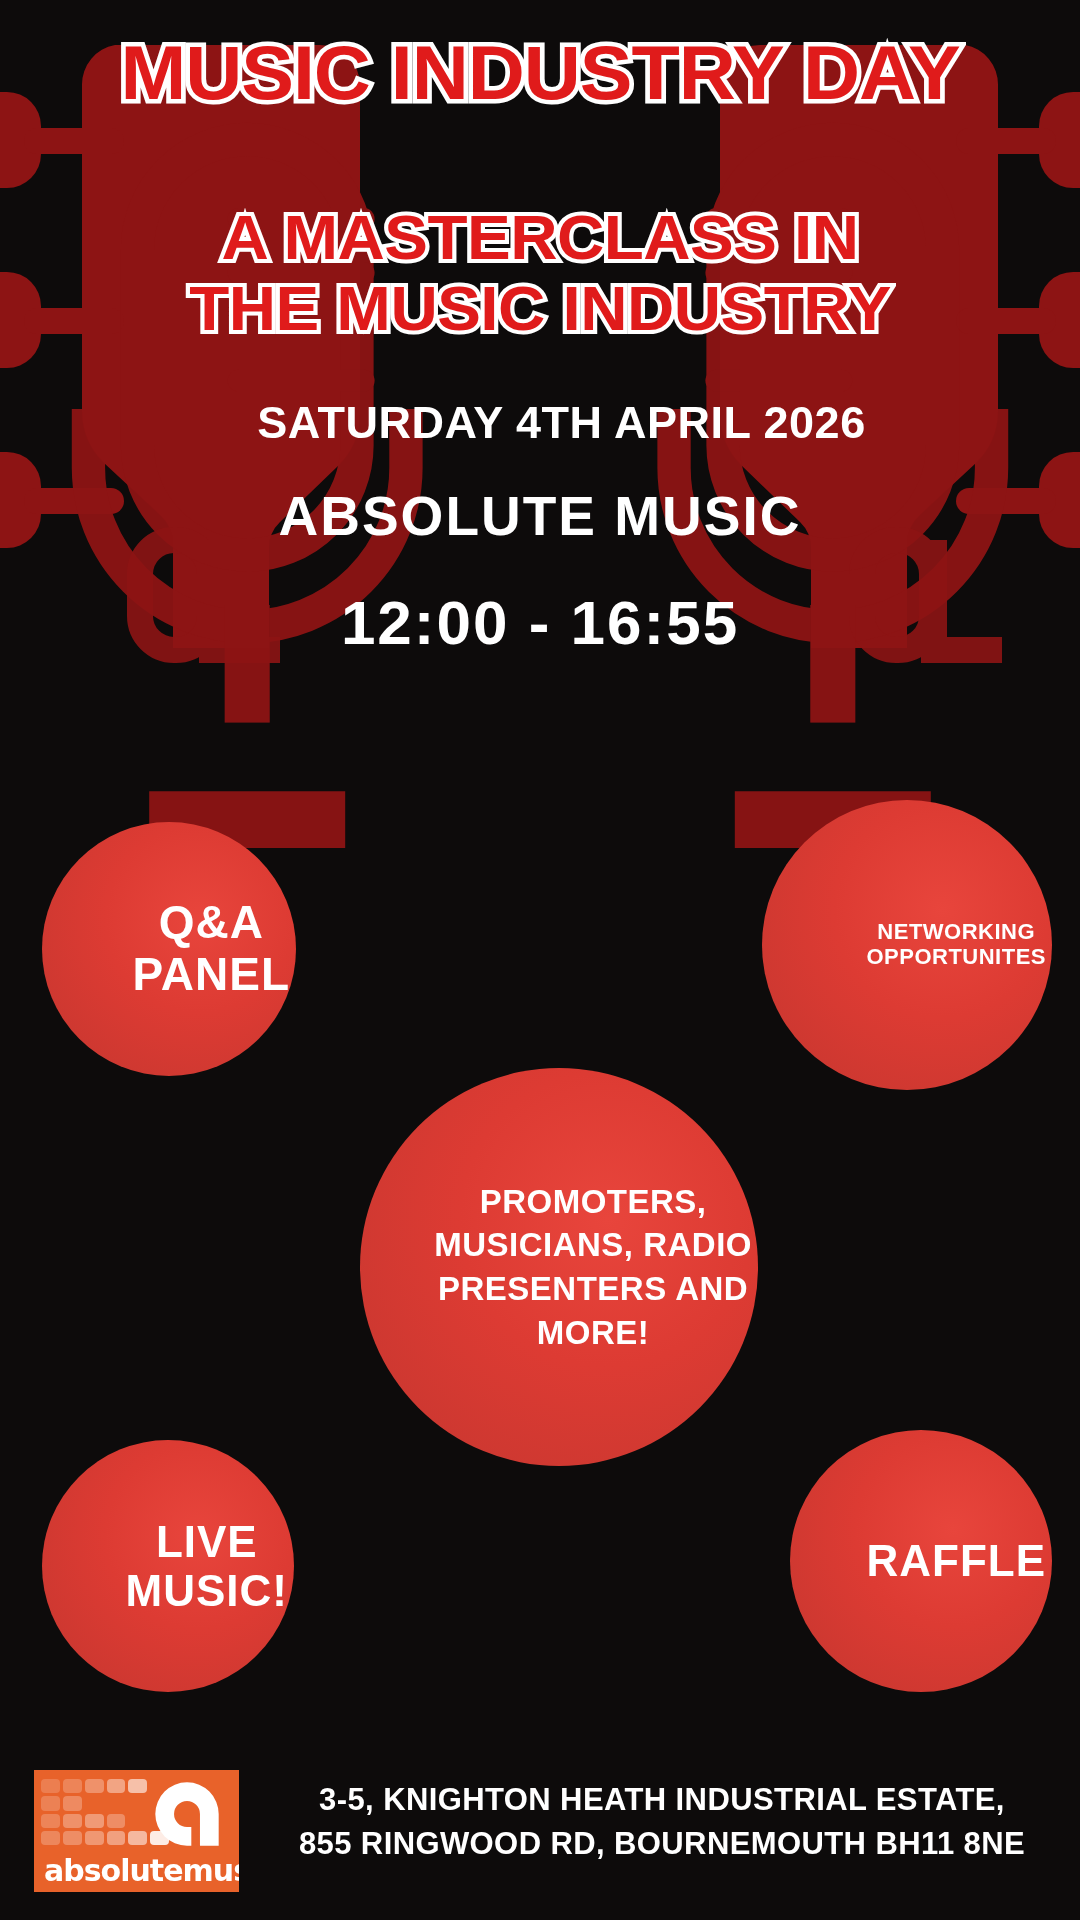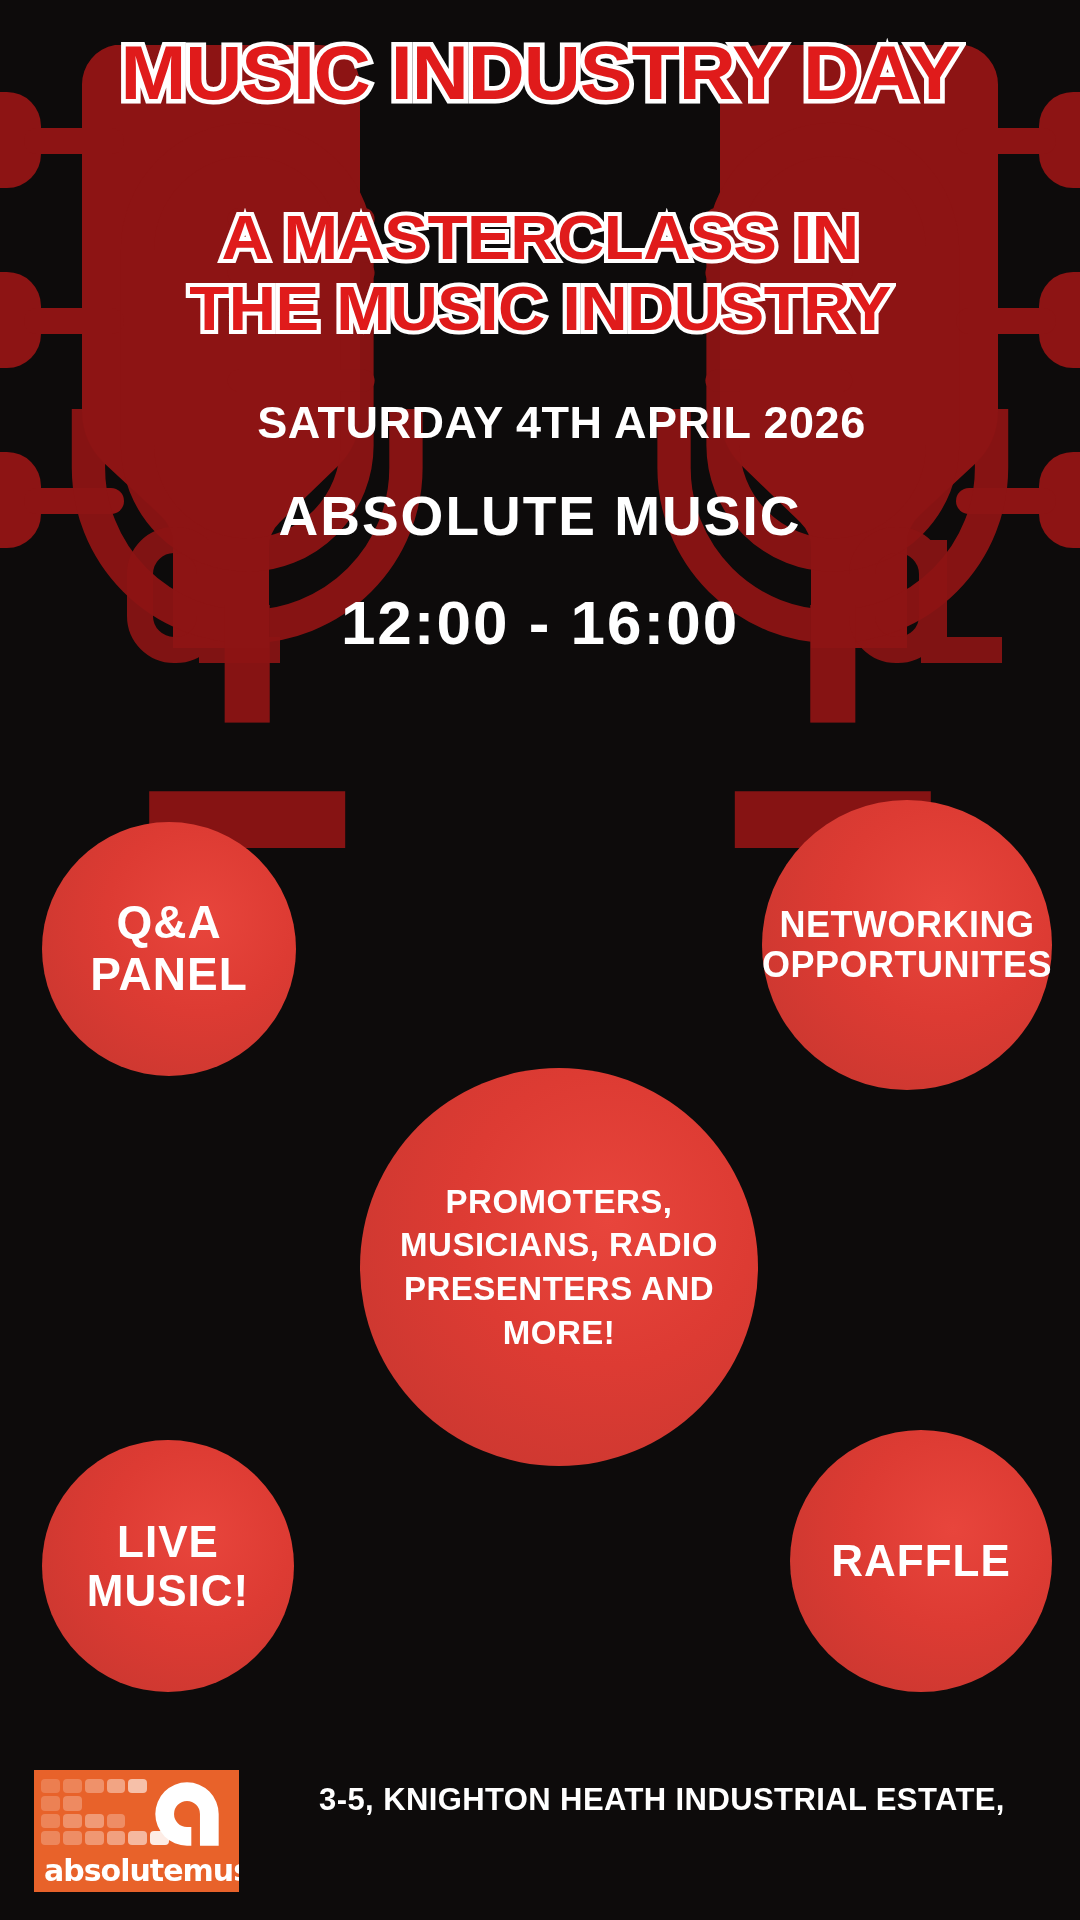--- a/index.html
+++ b/index.html
@@ -99,21 +99,21 @@
     margin-top: 48px;
   }
 
   
   .bubble {
     position: absolute;
     border-radius: 50%;
     background: radial-gradient(circle at 62% 38%, #e8453c 0%, #dd3b33 42%, #c4362f 100%);
     display: flex;
     align-items: center;
-    justify-content: center;
+    justify-content: flex-end;
     text-align: center;
     color: #ffffff;
     font-weight: bold;
     text-transform: uppercase;
     z-index: 4;
     box-sizing: border-box;
   }
   .bubble .btext {
     line-height: 1.12;
     letter-spacing: 0.5px;
@@ -123,21 +123,21 @@
   #bubble-qa {
     left: 42px;  top: 822px;
     width: 254px; height: 254px;
   }
   #bubble-qa .btext { font-size: 46px; letter-spacing: 1px; }
 
   #bubble-networking {
     left: 762px; top: 800px;
     width: 290px; height: 290px;
   }
-  #bubble-networking .btext { font-size: 36px; letter-spacing: 0.5px; }
+  #bubble-networking .btext { font-size: 22px; letter-spacing: 0.5px; }
 
   #bubble-talks {
     left: 360px; top: 1068px;
     width: 398px; height: 398px;
   }
   #bubble-talks .btext { font-size: 33px; line-height: 1.32; }
 
   #bubble-live {
     left: 42px; top: 1440px;
     width: 252px; height: 252px;
@@ -288,21 +288,21 @@
 
   <div class="header-block">
     <h1 class="title-main">MUSIC INDUSTRY DAY</h1>
     <h2 class="title-sub">A MASTERCLASS IN</h2>
     <h2 class="title-sub" style="margin-top:4px;">THE MUSIC INDUSTRY</h2>
   </div>
 
   <div class="details">
     <p class="date">SATURDAY 4TH APRIL 2026</p>
     <p class="venue">ABSOLUTE MUSIC</p>
-    <p class="time">12:00 - 16:00</p>
+    <p class="time">12:00 - 16:55</p>
   </div>
 
   <div class="bubble" id="bubble-qa">
     <div class="btext">
       <div>Q&amp;A</div>
       <div>PANEL</div>
     </div>
   </div>
 
   <div class="bubble" id="bubble-networking">
@@ -369,16 +369,17 @@
 
       <svg class="logo-a" viewBox="0 0 100 100" aria-hidden="true">
         <path d="M50 6 A44 44 0 0 1 94 50 v44 h-26 v-44 a18 18 0 1 0 -18 18 h6 v26 h-6 A44 44 0 0 1 50 6 z" fill="#ffffff"></path>
       </svg>
 
       <div class="logo-word">absolutemusic</div>
     </div>
 
     <div class="address">
       <div>3-5, KNIGHTON HEATH INDUSTRIAL ESTATE,</div>
+      <div>855 RINGWOOD RD, BOURNEMOUTH BH11 8NE</div>
     </div>
   </div>
 
 </div>
 
 </body></html>

